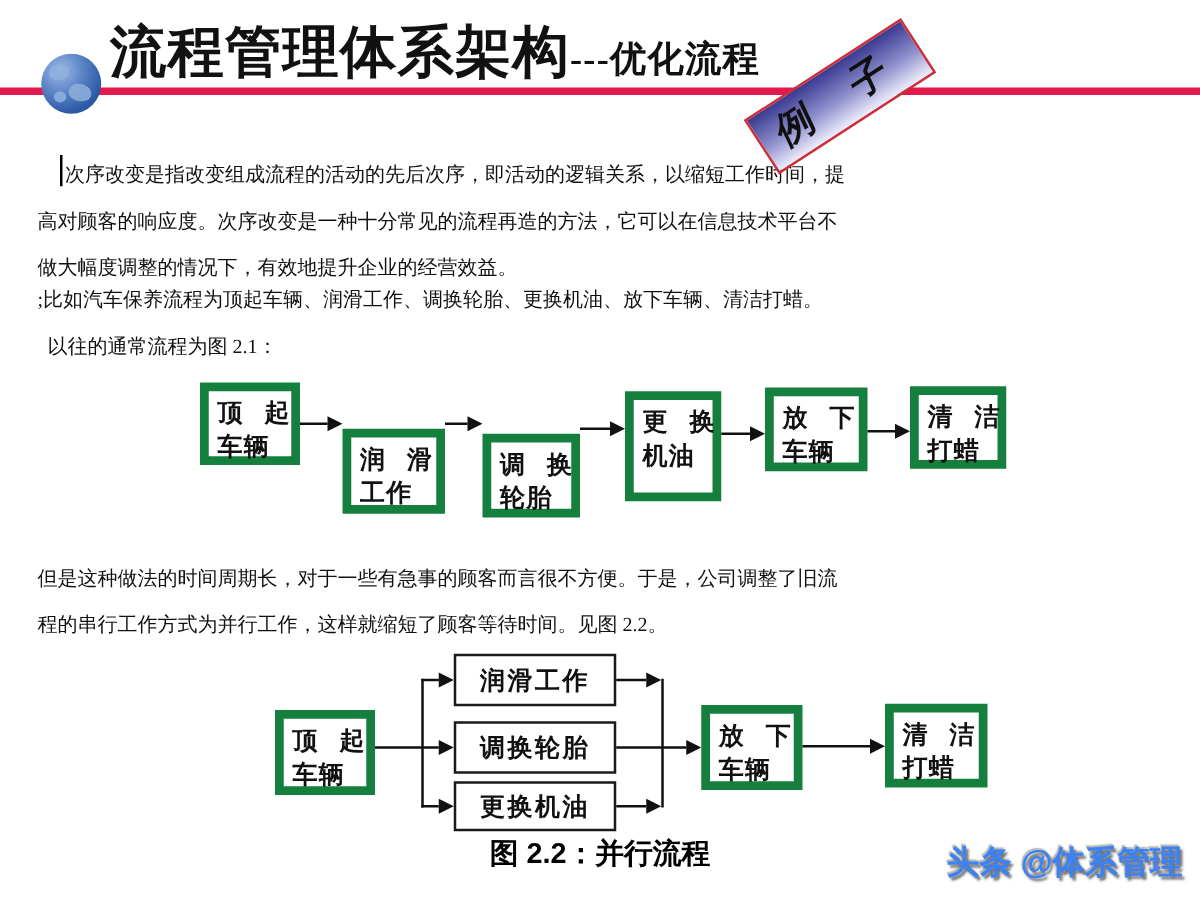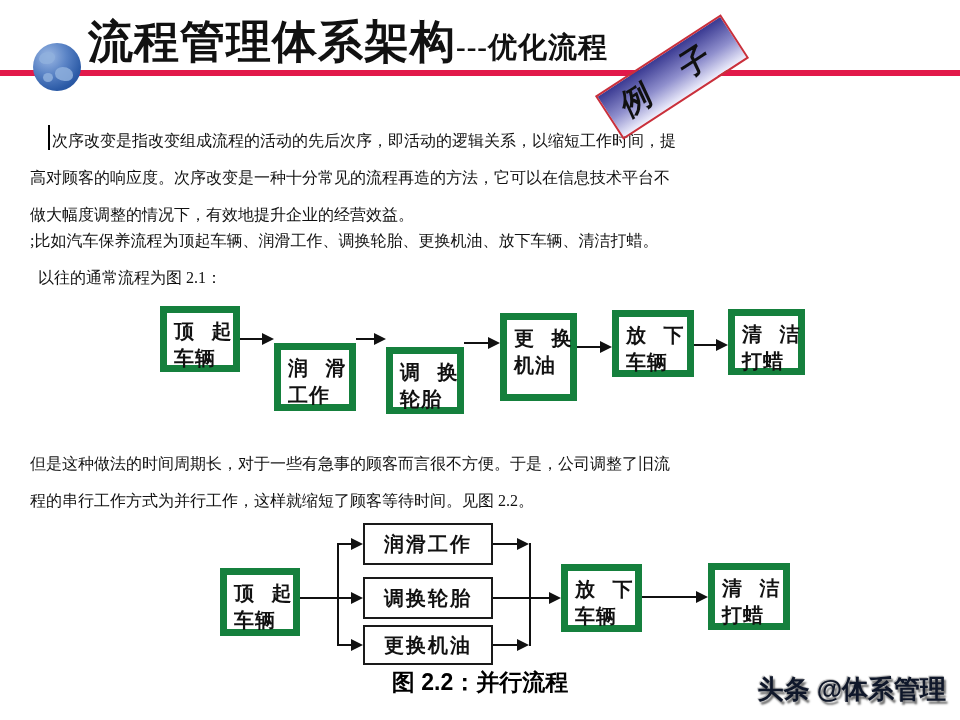--- a/index.html
+++ b/index.html
@@ -44,21 +44,21 @@
   .hl{position:absolute;height:2px;background:#111;}
   .vl{position:absolute;width:2px;background:#111;}
   .ah{position:absolute;width:0;height:0;border-left:12px solid #111;
     border-top:6px solid transparent;border-bottom:6px solid transparent;}
   .caption{position:absolute;left:0;width:960px;text-align:center;
     font-family:"Liberation Sans","DejaVu Sans",sans-serif;font-weight:700;font-size:23px;color:#000;}
   .cap1{top:398px;} .cap2{top:667px;}
   
   .watermark{position:absolute;right:14px;top:672px;
     font-family:"Liberation Sans","DejaVu Sans",sans-serif;font-weight:700;font-size:26px;
-    color:#0f172a;text-shadow:2px 3px 2px #6e6e6e,-1px -1px 1px #b5b5b5,0 0 1px #999;}
+    color:#3b82f6;text-shadow:2px 3px 2px #6e6e6e,-1px -1px 1px #b5b5b5,0 0 1px #999;}
 </style>
 </head>
 <body>
 
 <div class="slide">
 
   <div class="redline"></div>
   <div class="globe">
     <span class="land land1"></span>
     <span class="land land2"></span>

